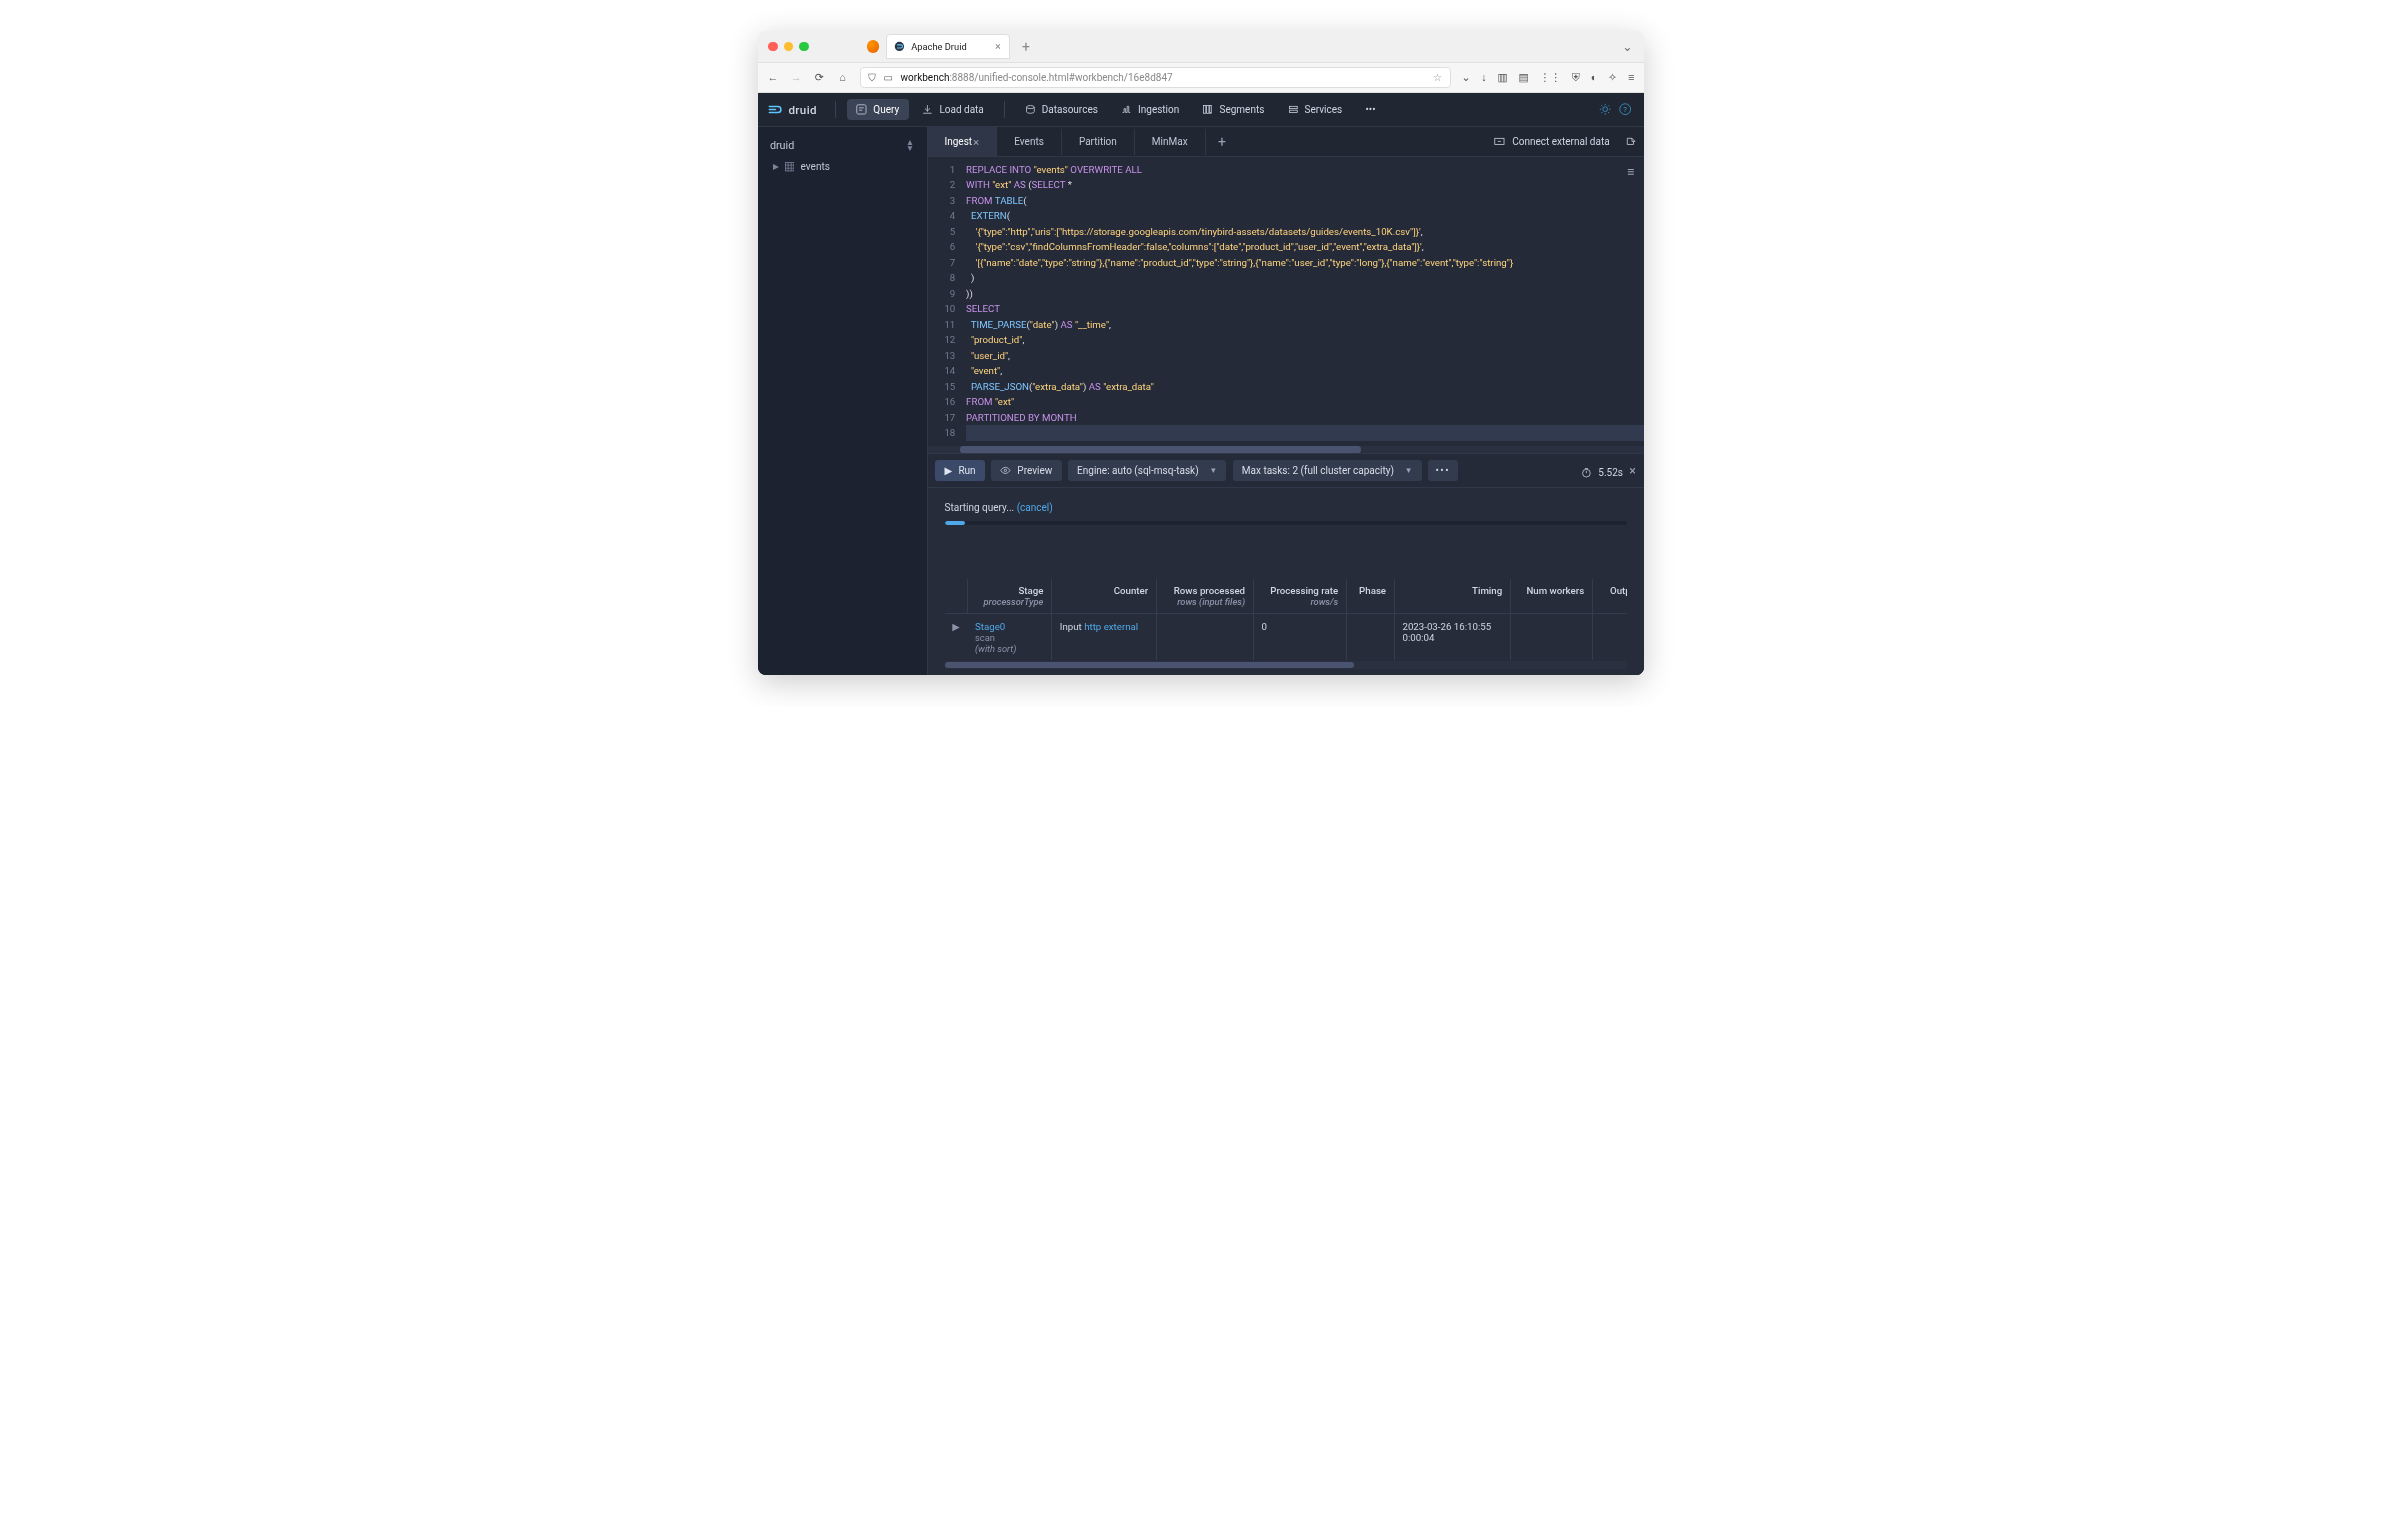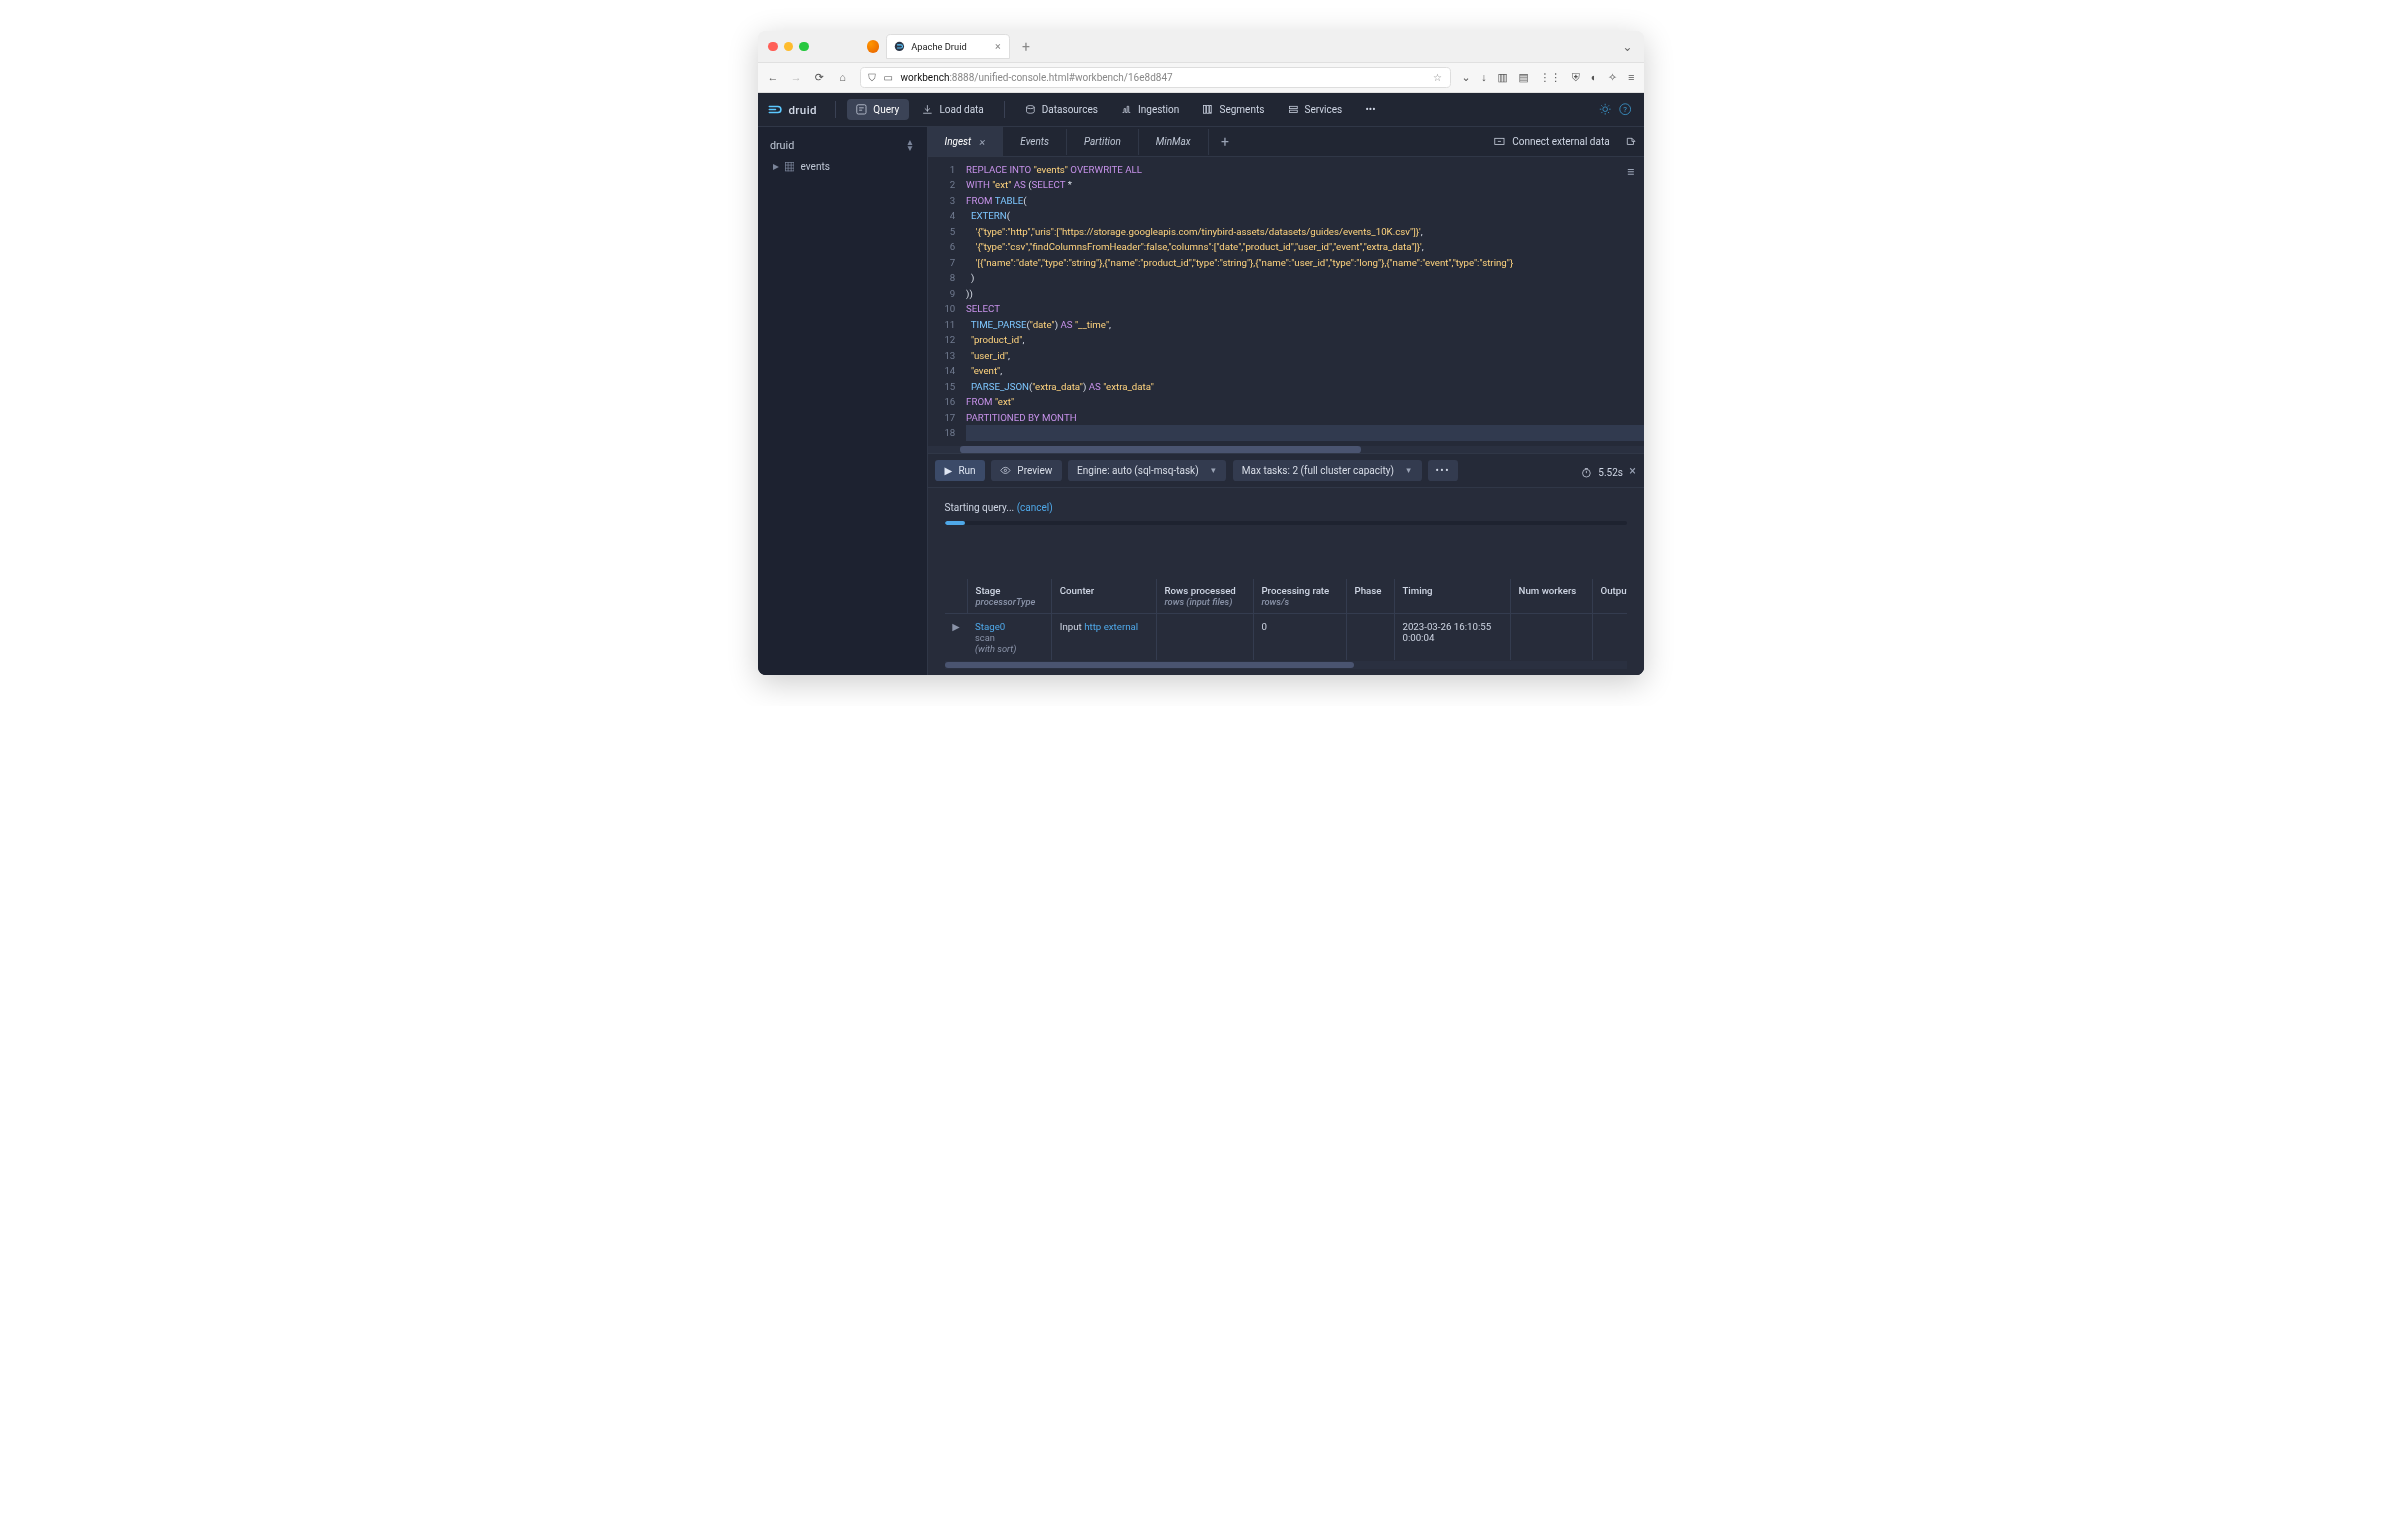--- a/index.html
+++ b/index.html
@@ -85,22 +85,22 @@
 .tree-caret { color:#7a8499; font-size:7.7px; }
 .tree-ico { color:#7a8499; }
 
 .main { flex:1; display:flex; flex-direction:column; background:#272c3a; min-width:0;}
 
 .tabbar {
   display:flex; align-items:center; background:#212633; border-bottom:0.8px solid #303747;
   padding-left: 0;
 }
 .qtab {
-  padding: 7.7px 17px; color:#bfc7d5; cursor:pointer; display:flex; align-items:center; gap:8px;
-  border-right:0.8px solid #303747; font-size:10px;font-style:italic;
+  padding: 7.7px 17px; color:#bfc7d5; cursor:pointer; display:flex; align-items:center; gap:1px;
+  border-right:0.8px solid #303747; font-size:10px;
 }
 .qtab.active { background:#2f3647; color:#fff; }
 .qtab .x { color:#9aa3b5; font-size:11.6px; }
 .addtab { padding:0 12.4px; color:#9aa3b5; font-size:14px; cursor:pointer;}
 .tabbar .tb-spacer { flex:1; }
 .connect {
   display:flex; align-items:center; gap:7.7px; color:#cfd6e4; padding:0 7.7px; cursor:pointer;
 }
 
 
@@ -147,21 +147,21 @@
 .prog .fill { height:100%; width:3%; background:#4fa8e8; border-radius:2.3px; }
 
 .stage-table-wrap { overflow-x:auto; }
 .stage-table {
   margin-top:54px; border-collapse:collapse; width:820px; color:#cfd6e4; font-size:9.7px;
 }
 .stage-table th, .stage-table td {
   text-align:left; padding:6.2px 7.7px; border-top:0.8px solid #343c4f; border-right:0.8px solid #343c4f;
   vertical-align:top; white-space:nowrap;
 }
-.stage-table th { font-weight:500; color:#cfd6e4; border-top:none;}
+.stage-table th { font-weight:500; color:#cfd6e4; border-top:none;text-align:right;}
 .stage-table th .sub, .stage-table td .sub { color:#8a93a8; font-style:italic; display:block; font-size:9.3px;}
 .stage-table td.first { width:21.7px; text-align:center; color:#8a93a8; border-right:none;}
 .blue { color:#4fa8e8; }
 .stage-scroll { height:7.7px; background:#2a3040; position:relative; margin-top:1.5px; margin-bottom:6.2px;}
 .stage-scroll .thumb { position:absolute; left:0; top:0.8px; height:6.2px; width:60%; background:#4a5470; border-radius:3.1px; }
 
 svg { display:block; }
 </style>
 </head>
 <body>

